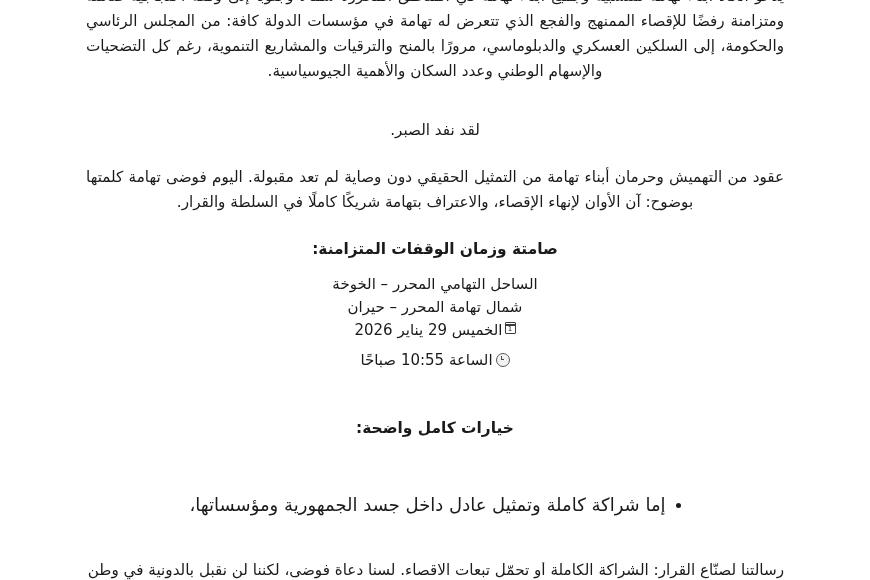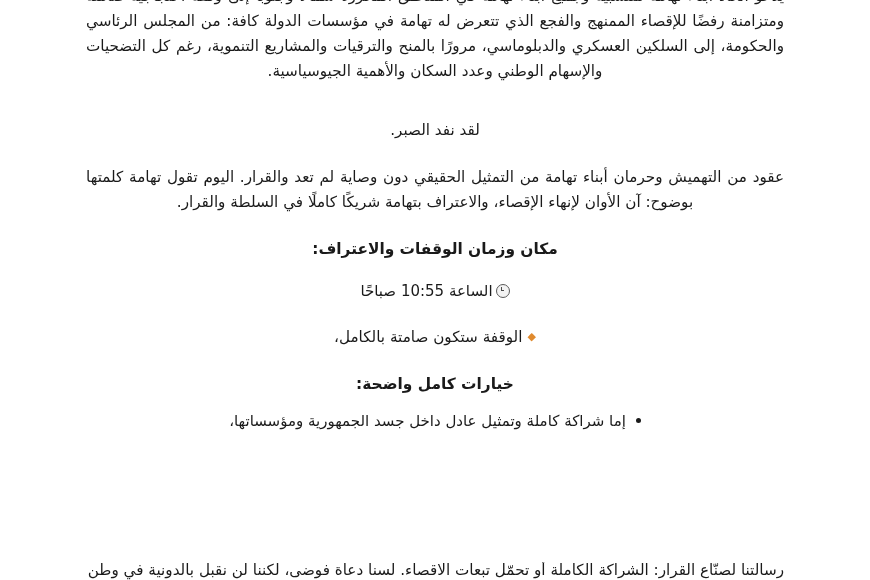--- a/index.html
+++ b/index.html
@@ -150,25 +150,26 @@
     font-size: 11px;
     line-height: 1;
     vertical-align: 2px;
     margin-left: 5px;
   }
   ul.disc-list {
     margin: 0;
     padding: 0 0 0 0;
   }
   ul.disc-list li {
-    font-size: 15px;
+    font-size: 18px;
     line-height: 26px;
     text-align: center;
     list-style: none;
     position: relative;
+    margin-top: 40px;
   }
   ul.disc-list li .bullet-c {
     display: inline-block;
     width: 5px;
     height: 5px;
     background: #1a1a1a;
     border-radius: 50%;
     vertical-align: 3px;
     margin-left: 10px;
   }
@@ -198,40 +199,40 @@
 <div class="page">
 
   <p class="para clip-top">يدعو اتحاد أبناء تهامة منتسبية وجميع أبناء تهامة في المناطق المحررة شمالًا وجنوبًا إلى وقفة احتجاجية صامتة ومتزامنة رفضًا للإقصاء الممنهج والفجع الذي تتعرض له تهامة في مؤسسات الدولة كافة: من المجلس الرئاسي والحكومة، إلى السلكين العسكري والدبلوماسي، مرورًا بالمنح والترقيات والمشاريع التنموية، رغم كل التضحيات والإسهام الوطني وعدد السكان والأهمية الجيوسياسية.</p>
 
   <div class="spacer-lg"></div>
 
   <p class="para center">لقد نفد الصبر.</p>
 
   <div class="spacer-md"></div>
 
-  <p class="para">عقود من التهميش وحرمان أبناء تهامة من التمثيل الحقيقي دون وصاية لم تعد والقرار. اليوم تقول تهامة كلمتها بوضوح: آن الأوان لإنهاء الإقصاء، والاعتراف بتهامة شريكًا كاملًا في السلطة والقرار.</p>
-
-  <div class="spacer-md"></div>
-
-  <p class="heading">مكان وزمان الوقفات والاعتراف:</p>
+  <p class="para">عقود من التهميش وحرمان أبناء تهامة من التمثيل الحقيقي دون وصاية لم تعد مقبولة. اليوم فوضى تهامة كلمتها بوضوح: آن الأوان لإنهاء الإقصاء، والاعتراف بتهامة شريكًا كاملًا في السلطة والقرار.</p>
+
+  <div class="spacer-md"></div>
+
+  <p class="heading">صامتة وزمان الوقفات المتزامنة:</p>
 
   <div class="spacer-sm"></div>
 
+  <div class="loc-block">
+    <span class="loc-line">الساحل التهامي المحرر – الخوخة</span>
+    <span class="loc-line">شمال تهامة المحرر – حيران</span>
+    <span class="icon-line"><span class="glyph-box"><i>1</i></span><span>الخميس 29 يناير 2026</span></span>
+  </div>
 
   <div class="spacer-xs"></div>
 
   <span class="icon-line"><span class="clock-glyph"></span><span>الساعة 10:55 صباحًا</span></span>
 
   <div class="spacer-md"></div>
 
-  <div class="list-wrap-1">
-    <ul class="diamond-list">
-      <li><span class="bullet-d">◆</span><span>الوقفة ستكون صامتة بالكامل،</span></li>
-    </ul>
-  </div>
 
 
 
   <div class="spacer-md"></div>
 
   <p class="heading">خيارات كامل واضحة:</p>
 
   <div class="spacer-sm"></div>
 
   <div class="list-wrap-2">

